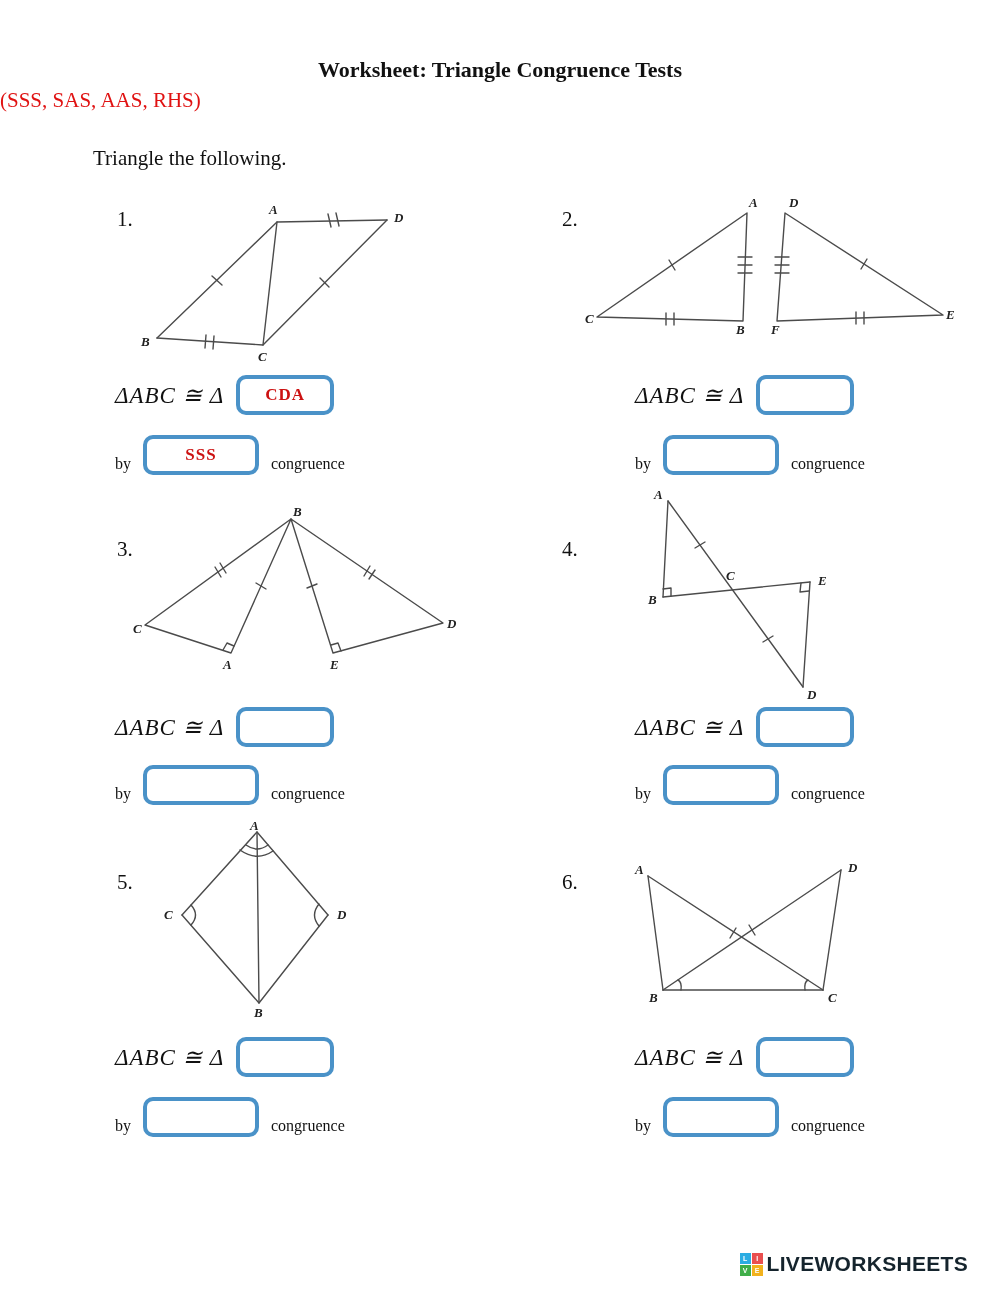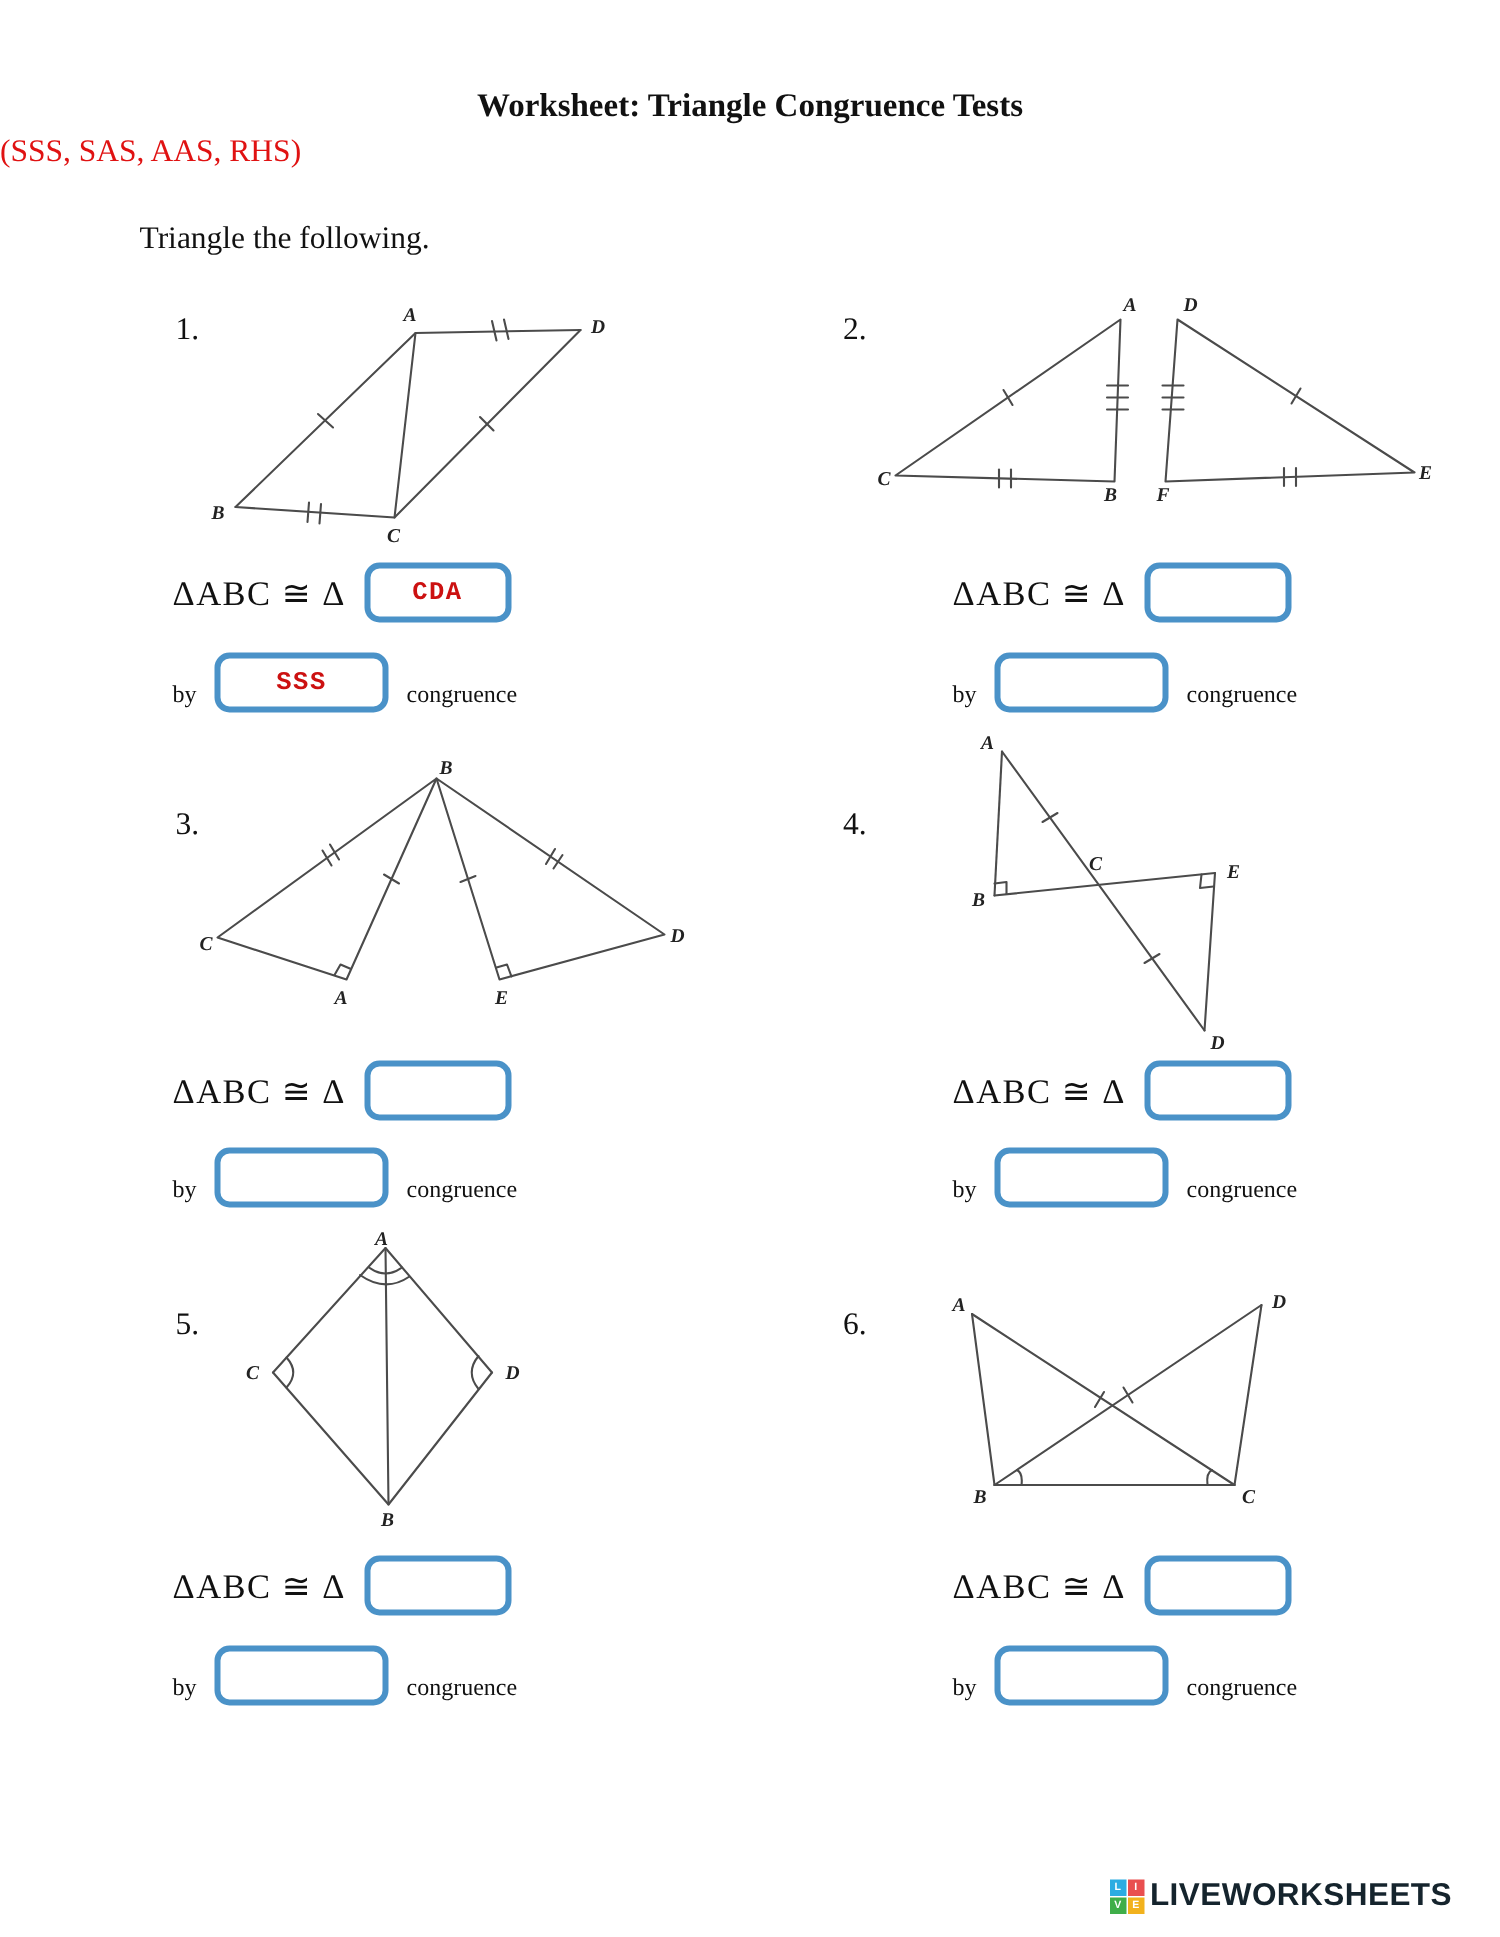--- a/index.html
+++ b/index.html
@@ -16,26 +16,26 @@
   .pnum { position:absolute; font-size:21px; }
   .fig { position:absolute; }
   .fig line, .fig polyline, .fig path {
     stroke:#4b4b4b; stroke-width:1.4; fill:none; stroke-linecap:round; stroke-linejoin:round;
   }
   .fig text {
     font-family:"Liberation Serif", serif; font-style:italic; font-weight:bold;
     font-size:13px; fill:#222; stroke:none;
   }
   .row { position:absolute; display:flex; align-items:center; height:40px; }
-  .stmt { font-size:23px; letter-spacing:1px; }
+  .stmt { font-style:italic; font-size:23px; letter-spacing:1px; }
   .abox {
     width:98px; height:40px; border:4px solid #4a92c8; border-radius:10px;
     background:#fff; display:flex; align-items:center; justify-content:center;
     font-weight:bold; font-size:17px; color:#cc1111; letter-spacing:1px;
-    font-family:Liberation Mono, monospace;
+    font-family:Liberation Serif, serif;
   }
   .srow .abox { margin-left:12px; }
   .brow .abox { margin:0 12px; width:116px; }
   .bytext, .congtext { font-size:16px;margin-top:17px; }
   .footer { position:absolute; top:1252px; right:32px; display:flex; align-items:center; gap:4px;justify-content:center; }
   .logo { display:grid; grid-template-columns:11px 11px; grid-template-rows:11px 11px; gap:1px; }
   .logo span { display:flex; align-items:center; justify-content:center;
     font-family:"Liberation Sans", sans-serif; font-size:7px; font-weight:bold; color:#fff; }
   .logo span:nth-child(1){ background:#2bace2; }
   .logo span:nth-child(2){ background:#e94f4f; }

